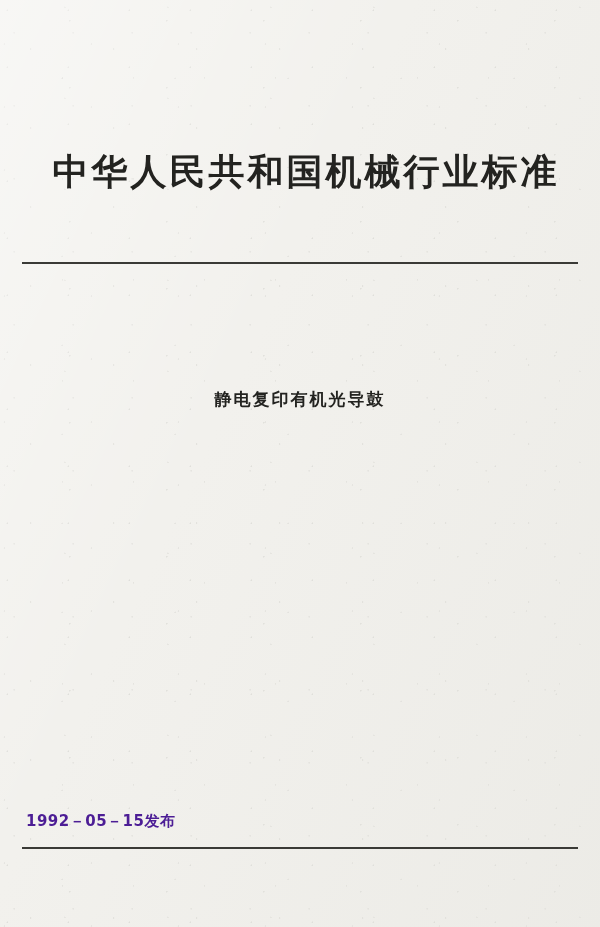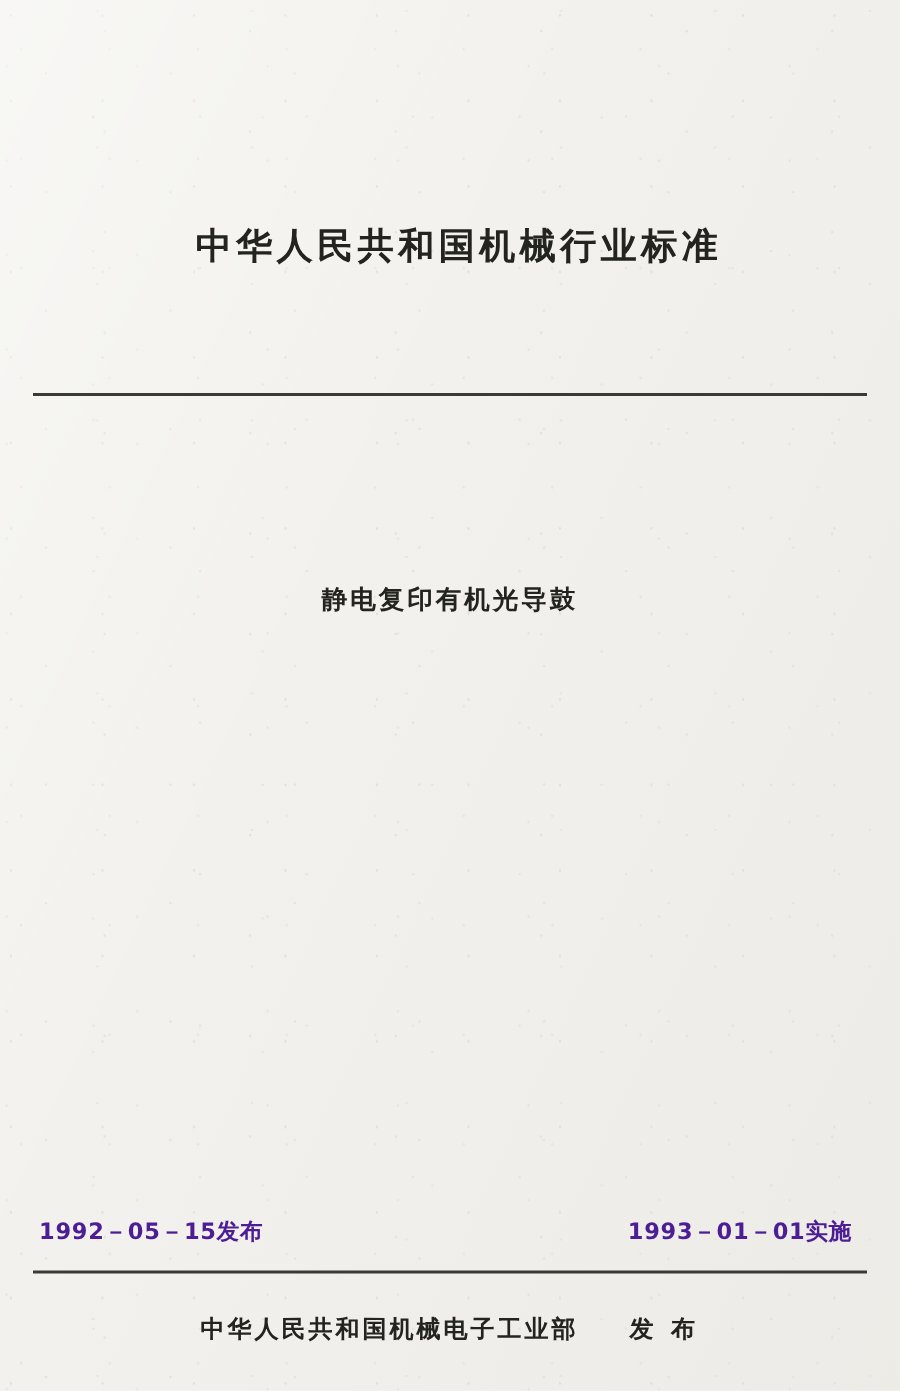--- a/index.html
+++ b/index.html
@@ -63,21 +63,21 @@
   }
 
   .std-title {
     position: absolute;
     top: 148px;
     left: 0;
     right: 0;
     text-align: center;
     font-family: "DejaVu Sans", sans-serif;
     font-weight: bold;
-    font-size: 24px;
+    font-size: 36px;
     letter-spacing: 3px;
     color: #232320;
     padding-left: 12px;
   }
 
   .std-number {
     position: absolute;
     top: 212px;
     left: 0;
     right: 0;
@@ -166,22 +166,18 @@
 
   <div class="std-title">中华人民共和国机械行业标准</div>
 
 
   <div class="rule-top"></div>
 
   <div class="doc-subject">静电复印有机光导鼓</div>
 
   <div class="dates-row">
     <span class="date-issue">1992－05－15发布</span>
-    <span class="date-effective">1993－01－01实施</span>
   </div>
 
   <div class="rule-bottom"></div>
 
-  <div class="publisher-row">
-    <span>中华人民共和国机械电子工业部</span><span class="publish-verb">发 布</span>
-  </div>
 
 </div>
 
 </body></html>

